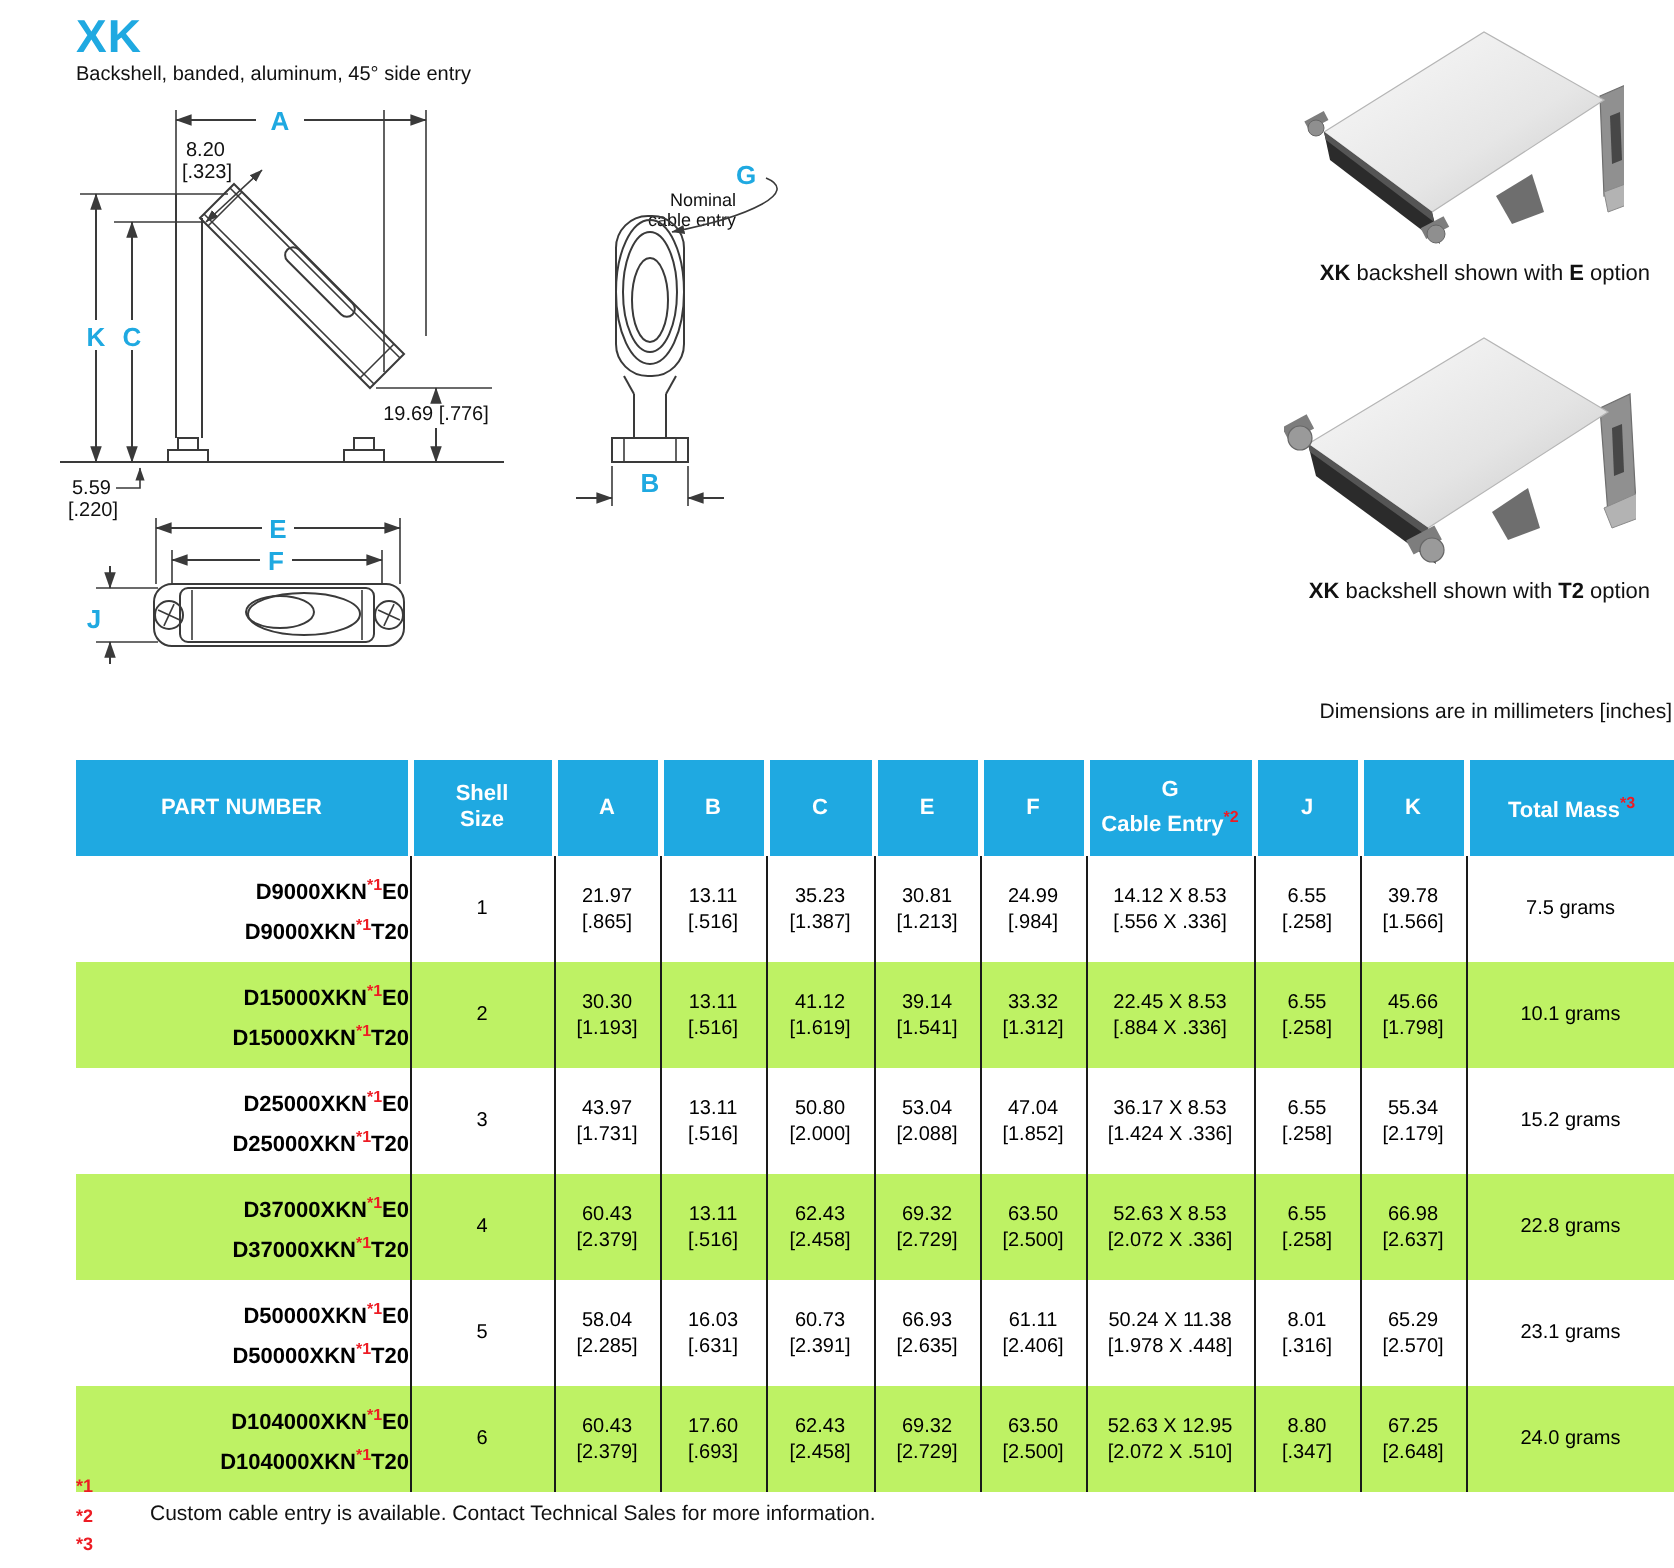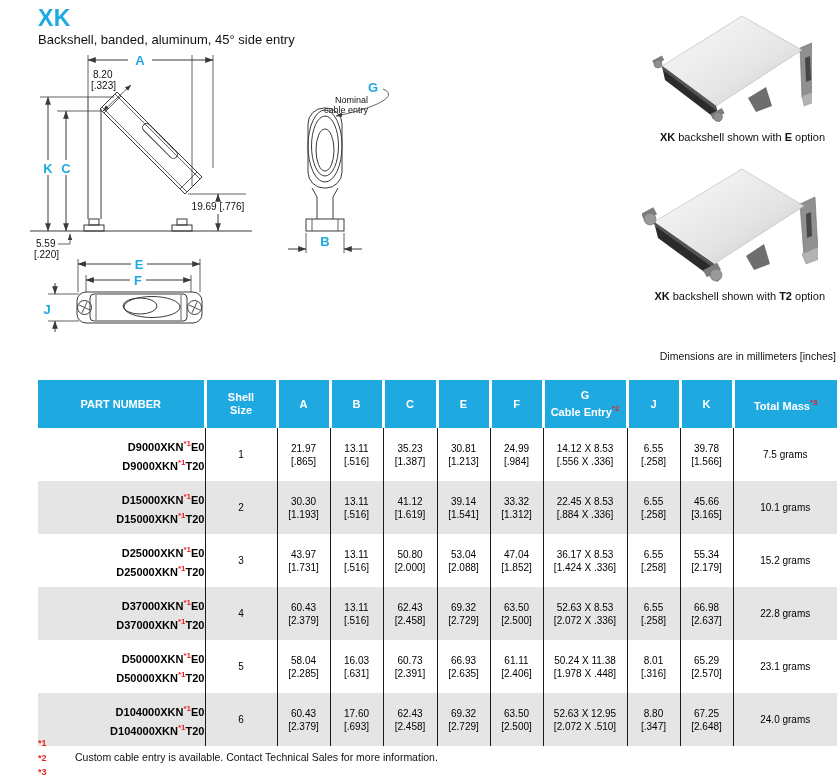--- a/index.html
+++ b/index.html
@@ -3,21 +3,21 @@
 <meta charset="utf-8">
 <style>
   html,body{margin:0;padding:0;background:#fff;}
   body{width:837px;height:784px;position:relative;overflow:hidden;
        font-family:"Liberation Sans","DejaVu Sans",sans-serif;color:#000;}
   .abs{position:absolute;}
 
   
   #hdr{left:38px;top:6px;}
   #title{color:#1FA9E1;font-size:23px;font-weight:bold;line-height:24px;letter-spacing:.5px;}
-  #subtitle{font-size:13px;margin-top:2px;color:#111;}
+  #subtitle{font-size:10px;margin-top:2px;color:#111;}
 
   
   #drawings{left:0;top:0;pointer-events:none;}
   .ln{stroke:#3a3a3a;stroke-width:1;fill:none;}
   .thin{stroke:#3a3a3a;stroke-width:.8;fill:none;}
   text.dim{fill:#1FA9E1;font-weight:bold;font-size:13px;font-family:"Liberation Sans",sans-serif;}
   text.meas{fill:#111;font-size:10px;font-family:"Liberation Sans",sans-serif;}
   text.small{fill:#111;font-size:9px;font-family:"Liberation Sans",sans-serif;}
   .wbg{fill:#fff;}
 
@@ -31,21 +31,21 @@
   
   #tblwrap{left:38px;top:367px;}
   table{border-collapse:collapse;table-layout:fixed;width:799px;margin-top:13px;}
   th{background:#1FA9E1;color:#fff;font-size:11px;font-weight:bold;height:48px;
      text-align:center;vertical-align:middle;border-left:3px solid #fff;line-height:13px;padding:0;}
   th:first-child{border-left:none;}
   th sup{color:#ED1C24;font-size:8px;font-weight:bold;}
   td{font-size:10px;line-height:13px;height:53px;text-align:center;vertical-align:middle;
      border-left:1px solid #1a1a1a;padding:0;}
   td:first-child{border-left:none;}
-  tr.alt{background:#e5e5e5;}
+  tr.alt{background:#bef264;}
   td.pn{text-align:right;padding-left:6px;font-weight:bold;font-size:11px;line-height:15px;}
   td.pn sup{color:#ED1C24;font-size:8px;font-weight:bold;}
 
   
   #footnotes{left:38px;top:736px;width:780px;}
   .fnrow{display:flex;line-height:13.5px;}
   .fnmark{color:#ED1C24;font-weight:bold;font-size:9px;width:37px;flex:none;padding-top:1px;}
   .fntext{font-size:10.5px;color:#111;}
 </style>
 </head>
@@ -336,21 +336,21 @@
           <td>
             <div>22.45 X 8.53</div>
             <div>[.884 X .336]</div>
           </td>
           <td>
             <div>6.55</div>
             <div>[.258]</div>
           </td>
           <td>
             <div>45.66</div>
-            <div>[3.165]</div>
+            <div>[1.798]</div>
           </td>
           <td>
             <div>10.1 grams</div>
           </td>
         </tr>
         <tr>
           <td class="pn">
             <div><span>D25000XKN</span><sup>*1</sup><span>E0</span></div>
             <div><span>D25000XKN</span><sup>*1</sup><span>T20</span></div>
           </td>

